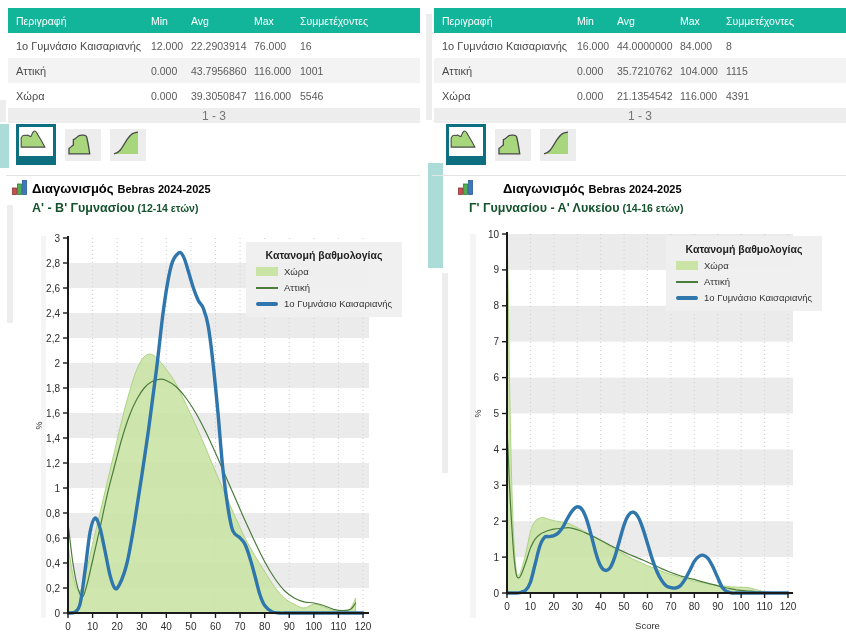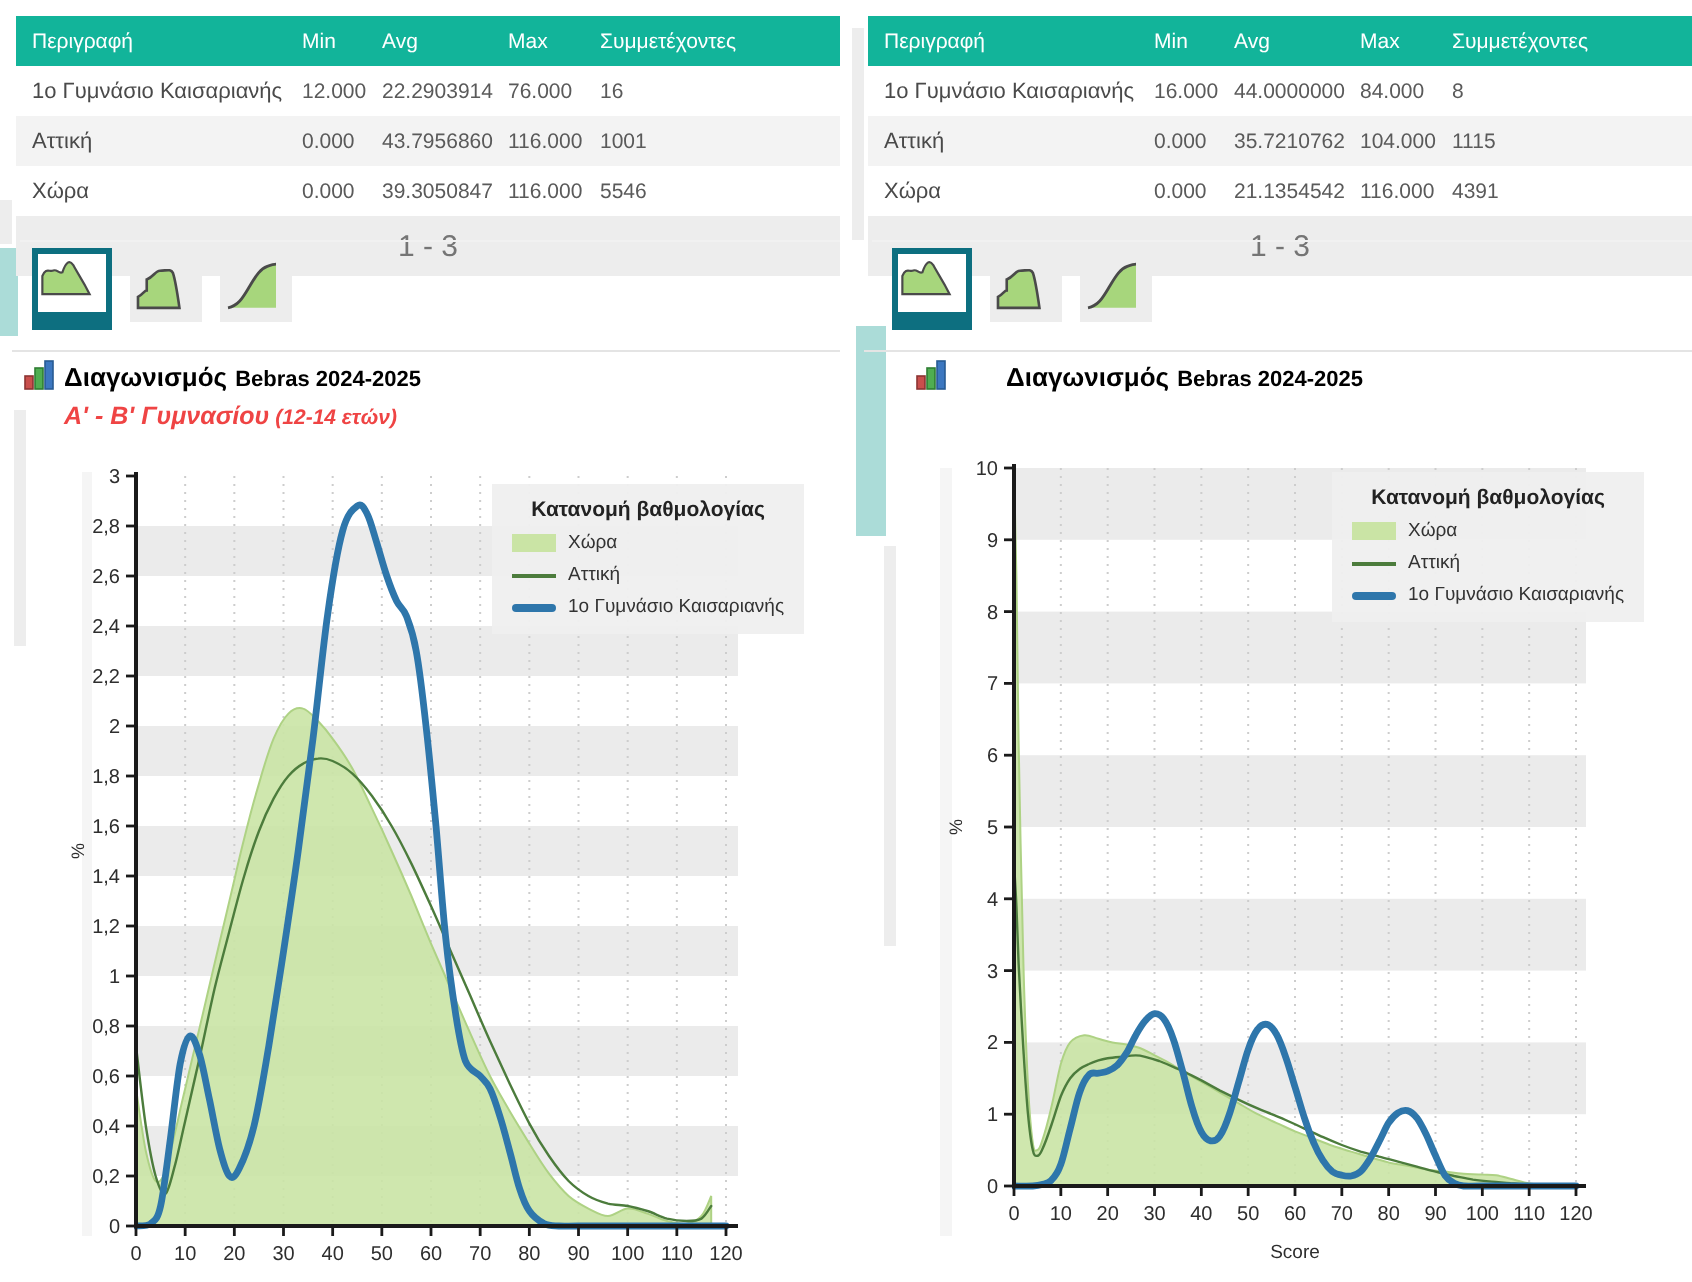--- a/index.html
+++ b/index.html
@@ -11,41 +11,41 @@
 
   
   .tbl{position:absolute;left:8px;right:0;top:8px;}
   .trow{display:grid;grid-template-columns:135px 40px 63px 46px auto;padding-left:8px;align-items:center;box-sizing:border-box;}
   .thead{background:var(--teal,#12b49a);color:#fff;height:25px;font-size:10.5px;}
   .thead .cell{cursor:pointer;}
   .tr{height:25px;font-size:10.5px;color:#5a5a5a;background:#fff;}
   .tr.alt{background:#f3f3f3;}
   .tr .c-desc{color:#4a4a4a;font-size:11px;}
   .cell{white-space:nowrap;overflow:hidden;}
-  .pag{position:absolute;left:8px;right:0;top:108px;height:30px;background:#ededed;
-       display:flex;align-items:center;justify-content:center;font-size:15px;color:#757575;}
+  .pag{position:absolute;left:8px;right:0;top:108px;height:15px;background:#ededed;
+       display:flex;align-items:center;justify-content:center;font-size:12px;color:#757575;}
 
   
   .strip{position:absolute;}
   .strip.gray{background:#ededed;}
   .strip.teal{background:#abdcd8;}
 
   
   .thumbs{position:absolute;top:124px;left:16px;display:flex;gap:9px;align-items:flex-start;}
   .thumb{background:#ededed;width:32px;height:28px;padding:2px 2px;cursor:pointer;margin-top:5px;}
   .thumb.sel{background:#fff;border:3px solid #0d6f80;border-bottom-width:9px;width:32px;height:27px;margin-top:0;padding:1px 1px;}
   .thumb svg{display:block;}
 
   .divider{position:absolute;top:175px;left:6px;right:0;height:1px;background:#e4e4e4;}
   .divider2{position:absolute;top:120px;left:10px;right:0;height:1px;background:#f1f1f1;}
 
   
   .ctitle{position:absolute;top:181px;left:32px;font-size:13px;font-weight:bold;color:#000000;white-space:nowrap;}
   .ctitle .t-rest{font-size:11px;margin-left:4px;}
-  .csub{position:absolute;top:201px;left:32px;font-size:12.5px;font-weight:bold;color:#ef4444;white-space:nowrap;font-style:italic;}
+  .csub{position:absolute;top:201px;left:32px;font-size:12.5px;font-weight:bold;color:#14532d;white-space:nowrap;}
   .csub .t-paren{font-size:10.5px;margin-left:3px;}
   .p2 .ctitle{left:77px;}
   .p2 .csub{left:43px;}
   .baricon{position:absolute;top:180px;left:12px;}
   .p2 .baricon{left:32px;}
 
   
   svg.chart{position:absolute;left:0;top:0;width:420px;height:641px;}
   svg.chart text{font-family:"Liberation Sans","DejaVu Sans",sans-serif;}
 
@@ -306,20 +306,23 @@
     <div class="divider"></div>
 
     <svg class="baricon" width="16" height="15" viewBox="0 0 16 15">
       <rect x="0.5" y="8" width="4" height="6.5" fill="#c94f4c" stroke="#8c3432" stroke-width="0.8"></rect>
       <rect x="5.5" y="4" width="4" height="10.5" fill="#4fae51" stroke="#2e7d32" stroke-width="0.8"></rect>
       <rect x="10.5" y="0.5" width="4" height="14" fill="#3c77c0" stroke="#275b93" stroke-width="0.8"></rect>
     </svg>
     <div class="ctitle">
       <span>Διαγωνισμός</span><span class="t-rest">Bebras 2024-2025</span>
     </div>
+    <div class="csub">
+      <span>Γ' Γυμνασίου - Α' Λυκείου</span><span class="t-paren">(14-16 ετών)</span>
+    </div>
 
     <svg class="chart" viewBox="0 0 420 641">
         <rect x="81" y="521.2" width="286" height="35.89999999999998" fill="#ebebeb"></rect>
         <rect x="81" y="449.4" width="286" height="35.900000000000034" fill="#ebebeb"></rect>
         <rect x="81" y="377.6" width="286" height="35.89999999999998" fill="#ebebeb"></rect>
         <rect x="81" y="305.8" width="286" height="35.89999999999998" fill="#ebebeb"></rect>
         <rect x="81" y="234" width="286" height="35.89999999999998" fill="#ebebeb"></rect>
         <line x1="104.41666666666667" y1="234" x2="104.41666666666667" y2="593" stroke="#cdcdcd" stroke-width="1" stroke-dasharray="1,3"></line>
         <line x1="127.83333333333334" y1="234" x2="127.83333333333334" y2="593" stroke="#cdcdcd" stroke-width="1" stroke-dasharray="1,3"></line>
         <line x1="151.25" y1="234" x2="151.25" y2="593" stroke="#cdcdcd" stroke-width="1" stroke-dasharray="1,3"></line>

